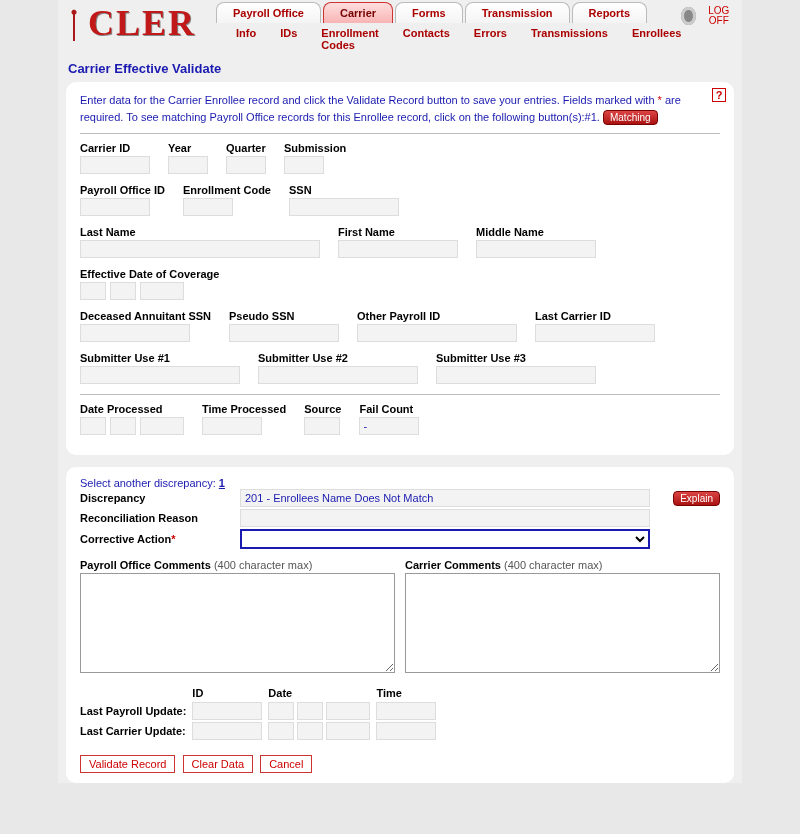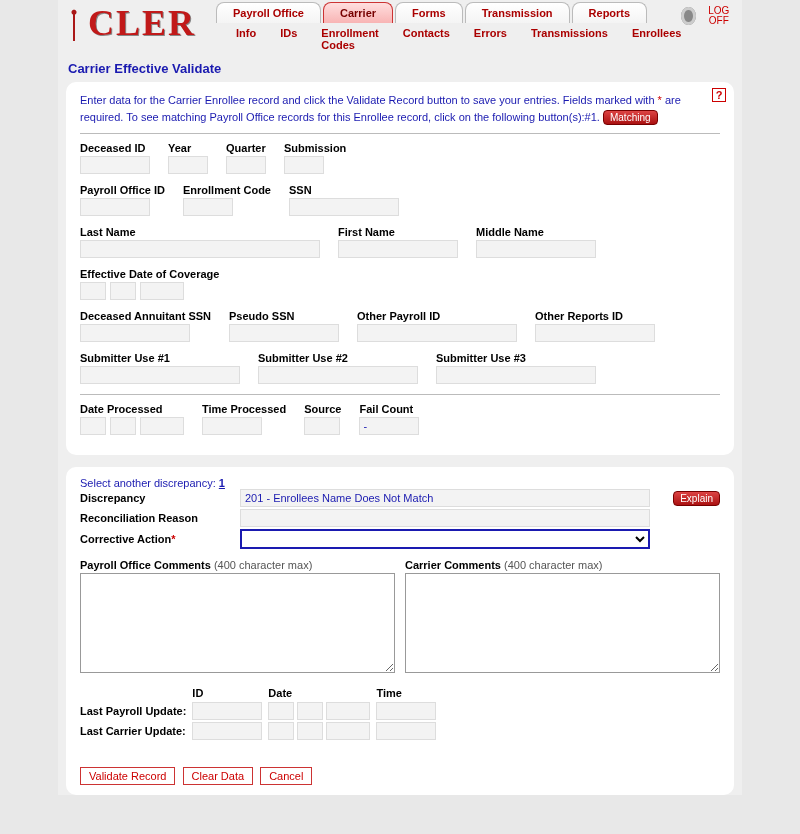--- a/index.html
+++ b/index.html
@@ -128,21 +128,21 @@
   }
   .update-grid { margin-top:14px; }
   .update-grid table { border-collapse:collapse; }
   .update-grid th { font-weight:bold; text-align:left; padding:0 6px 2px 0;}
   .update-grid td { padding:1px 6px 1px 0;}
   .update-grid input { background:#f3f3f3;border:1px solid #ddd;height:18px;font-size:11px;}
   .action-btn {
     background:#fff; border:1px solid #c33; color:#c00; font-size:11px;
     padding:2px 8px; margin-right:4px; cursor:pointer; font-family:inherit;
   }
-  .actions { margin-top:26px; }
+  .actions { margin-top:14px; }
   .link-num { color:#1a1ab0; font-weight:bold; text-decoration:underline; cursor:pointer;}
   .select-disc { color:#1a1ab0; }
 </style>
 </head>
 <body>
 
 <div class="wrapper">
   <div class="topbar">
     <div class="logo">
       <div class="caduceus"></div>
@@ -177,21 +177,21 @@
   <div class="panel">
     <div class="help-icon">?</div>
     <div class="instructions">
       <span>Enter data for the Carrier Enrollee record and click the Validate Record button to save your entries.  Fields marked with </span><span class="req-star">*</span><span> are required.   To see matching Payroll Office records for this Enrollee record, click on the following button(s):#1.</span>
       <button class="btn-red">Matching</button>
     </div>
     <hr class="sep">
 
     <div class="row">
       <div class="field">
-          <label>Deceased ID</label>
+          <label>Carrier ID</label>
           <input type="text" style="width: 70px;">
         </div>
       <div class="field">
           <label>Year</label>
           <input type="text" style="width: 40px;">
         </div>
       <div class="field">
           <label>Quarter</label>
           <input type="text" style="width: 40px;">
         </div>
@@ -249,21 +249,21 @@
         </div>
       <div class="field">
           <label>Pseudo SSN</label>
           <input type="text" style="width: 110px;">
         </div>
       <div class="field">
           <label>Other Payroll ID</label>
           <input type="text" style="width: 160px;">
         </div>
       <div class="field">
-          <label>Other Reports ID</label>
+          <label>Last Carrier ID</label>
           <input type="text" style="width: 120px;">
         </div>
     </div>
 
     <div class="row">
       <div class="field">
           <label>Submitter Use #1</label>
           <input type="text" style="width: 160px;">
         </div>
       <div class="field">

